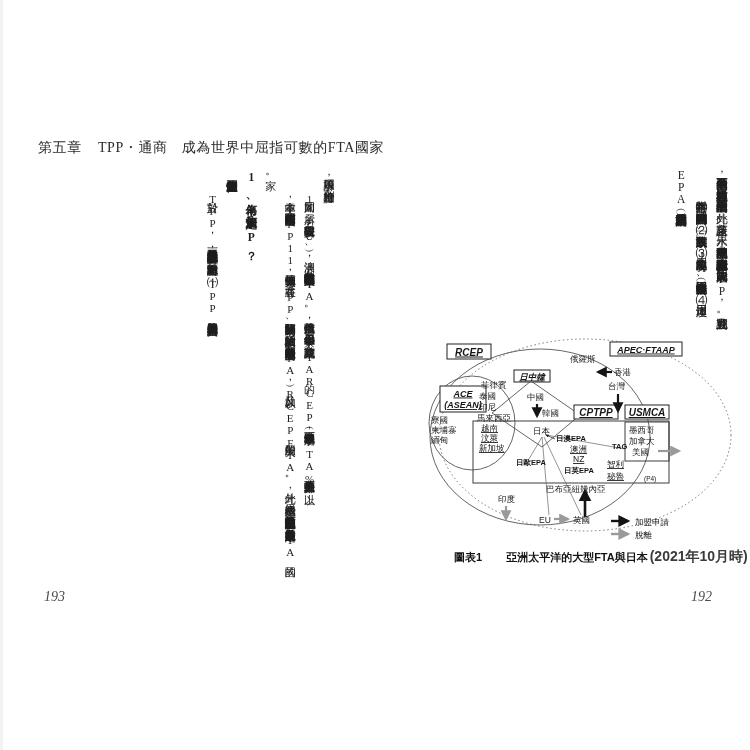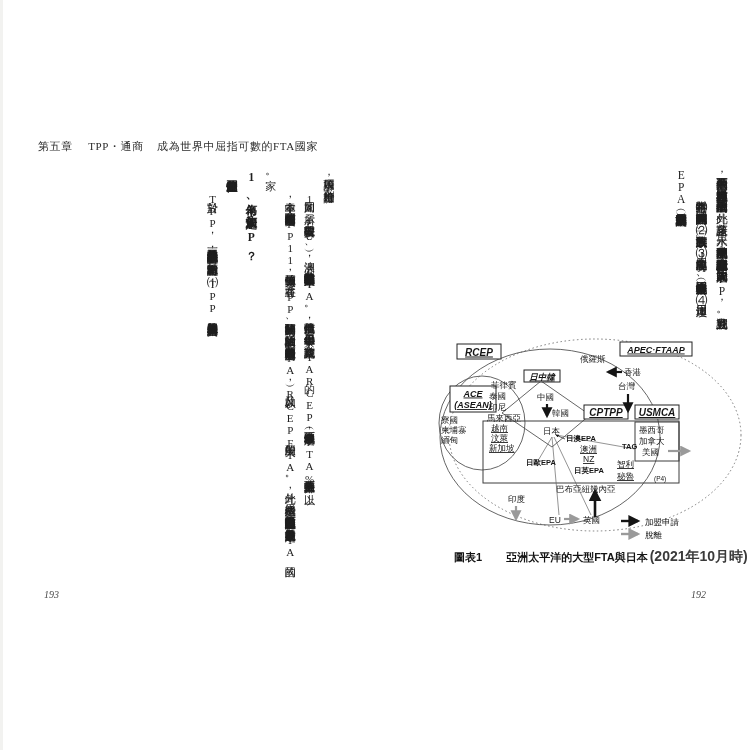--- a/index.html
+++ b/index.html
@@ -2,49 +2,49 @@
 <html><head>
 <meta charset="utf-8">
 <style>
   html,body{margin:0;padding:0;}
   body{
     width:750px;height:750px;background:#ffffff;position:relative;overflow:hidden;
     font-family:"Liberation Serif","DejaVu Serif",serif;color:#1f1f1f;
   }
   .edge{position:absolute;left:0;top:0;width:3px;height:750px;background:#f2f2f0;}
   
-  .header{position:absolute;left:38px;top:139px;font-size:11px;letter-spacing:.6px;color:#2b2b2b;white-space:nowrap;}
+  .header{position:absolute;left:38px;top:139px;font-size:14px;letter-spacing:.6px;color:#2b2b2b;white-space:nowrap;}
   .header span{display:inline-block;}
   .header .gap1{margin-left:12px;}
   .header .gap2{margin-left:10px;}
   
   .vtext{writing-mode:vertical-rl;text-orientation:upright;}
   .left-block{
     position:absolute;left:40px;top:171px;width:298px;height:398px;
     font-size:11px;line-height:19.4px;letter-spacing:.1px;
   }
   .right-block{
     position:absolute;left:400px;top:169px;width:332px;height:152px;
     font-size:11.5px;line-height:20.4px;
   }
   .vtext p{margin:0;}
   .vtext p.ind{text-indent:2em;}
   .sec-h{font-weight:bold;font-size:11.5px;margin-block-start:11px;margin-block-end:11px;}
   .sub-h{font-weight:bold;font-size:11px;margin-block-start:0;margin-block-end:7px;}
   
-  .fig{position:absolute;left:438px;top:331px;width:307px;height:215px;text-align:right;}
+  .fig{position:absolute;left:428px;top:331px;width:307px;height:215px;text-align:right;}
   .fig-caption{
     position:absolute;left:454px;top:548px;
     font-family:"Liberation Sans","DejaVu Sans",sans-serif;font-weight:bold;
     font-size:11px;color:#141414;white-space:nowrap;
   }
   .fig-caption .cap-title{margin-left:24px;}
   .fig-caption .cap-note{font-size:14px;color:#3a3a3a;margin-left:2px;font-weight:bold;}
   
-  .pn{position:absolute;top:589px;font-style:italic;font-size:10px;color:#4a4a4a;}
+  .pn{position:absolute;top:589px;font-style:italic;font-size:14px;color:#4a4a4a;}
   .pn-left{left:44px;}
   .pn-right{left:691px;}
   
   svg text{font-family:"Liberation Sans","DejaVu Sans",sans-serif;font-size:8.5px;fill:#161616;}
   svg text.bx{font-style:italic;font-weight:bold;text-decoration:underline;font-size:10px;}
   svg text.bx2{font-style:italic;font-weight:bold;text-decoration:underline;font-size:9px;}
   svg text.bxj{font-weight:bold;font-style:italic;text-decoration:underline;font-size:8.5px;}
   svg text.u{text-decoration:underline;}
   svg text.sm{font-size:7.5px;font-weight:bold;}
   svg text.xs{font-size:6.5px;}

